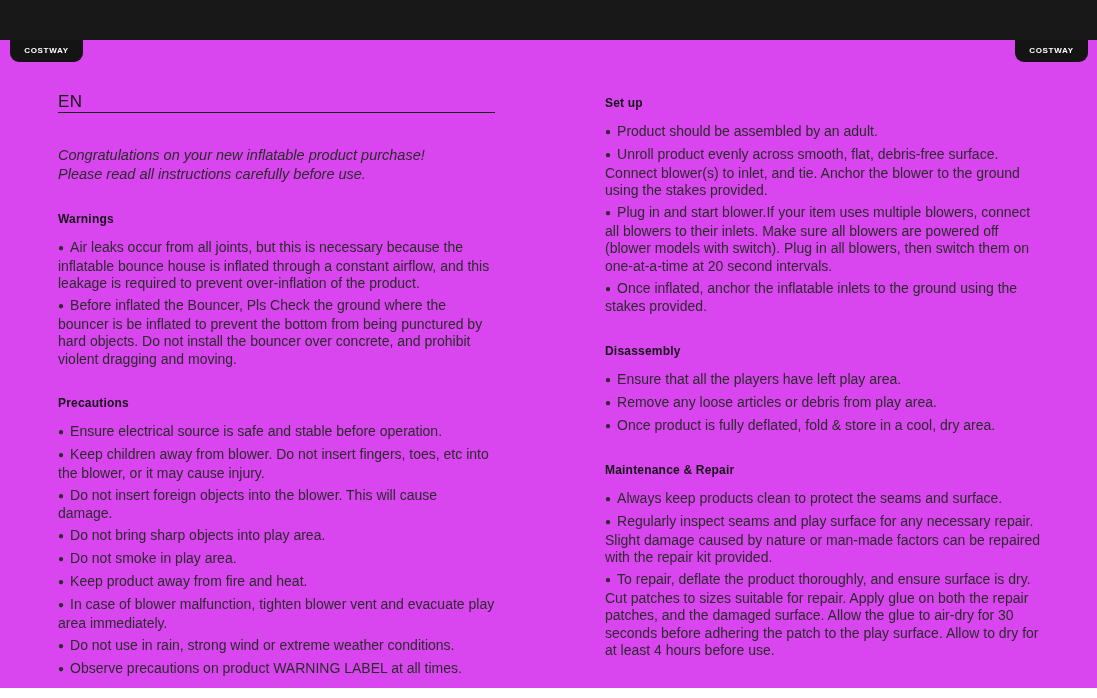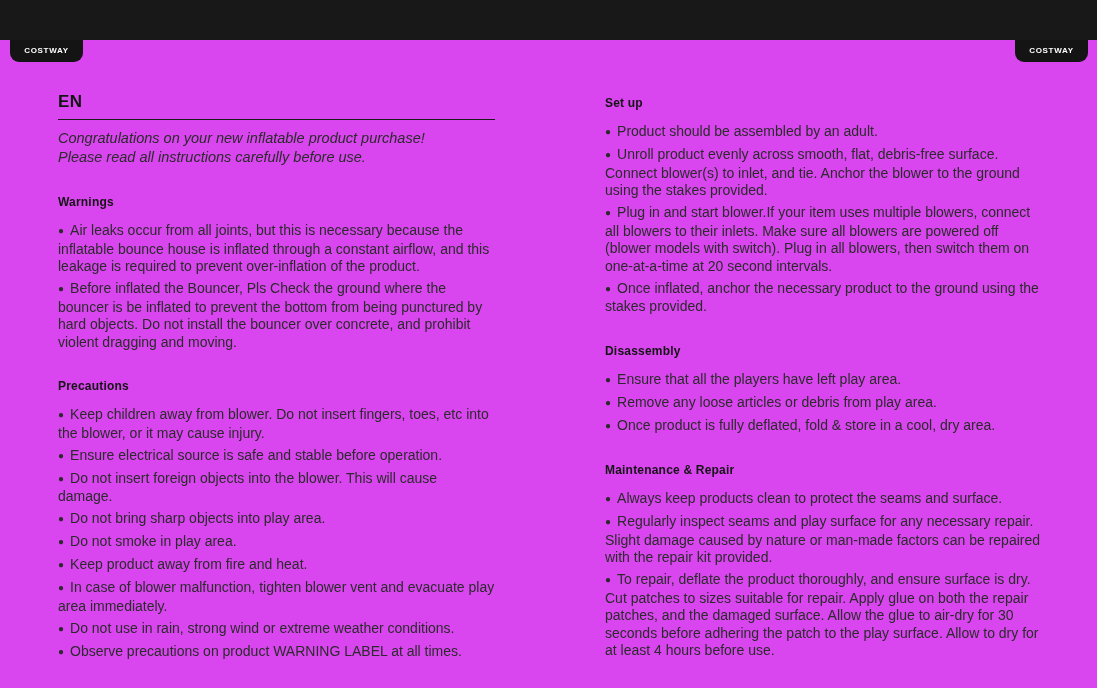--- a/index.html
+++ b/index.html
@@ -50,26 +50,25 @@
     color: #2b2b2b;
     font-size: 14px;
     line-height: 17.5px;
   }
   .col-left  { left: 58px;  }
   .col-right { left: 605px; }
 
   .lang-head {
     font-size: 17px;
     line-height: 20px;
-    font-weight: 700;
+    font-weight: 400;
     color: #141414;
     letter-spacing: 0.5px;
-    padding-bottom: 7px;
     border-bottom: 1.5px solid #1a1a1a;
-    margin: 0 0 9px 0;
+    margin: 0 0 33px 0;
   }
   .intro {
     white-space: pre-line;
     margin: 0;
     font-size: 14.5px;
     line-height: 19px;
     font-style: italic;
   }
   .section-title {
     font-size: 12px;
@@ -122,41 +121,41 @@
       <h2 class="section-title">Warnings</h2>
       <ul class="bullets">
           <li class="bullet">Air leaks occur from all joints, but this is necessary because the inflatable bounce house is inflated through a constant airflow, and this leakage is required to prevent over-inflation of the product.</li>
           <li class="bullet">Before inflated the Bouncer, Pls Check the ground where the bouncer is be inflated to prevent the bottom from being punctured by hard objects. Do not install the bouncer over concrete, and prohibit violent dragging and moving.</li>
         </ul>
     </section>
 
     <section class="section">
       <h2 class="section-title">Precautions</h2>
       <ul class="bullets">
+          <li class="bullet">Ensure electrical source is safe and stable before operation.</li>
           <li class="bullet">Keep children away from blower. Do not insert fingers, toes, etc into the blower, or it may cause injury.</li>
-          <li class="bullet">Ensure electrical source is safe and stable before operation.</li>
           <li class="bullet">Do not insert foreign objects into the blower. This will cause damage.</li>
           <li class="bullet">Do not bring sharp objects into play area.</li>
           <li class="bullet">Do not smoke in play area.</li>
           <li class="bullet">Keep product away from fire and heat.</li>
           <li class="bullet">In case of blower malfunction, tighten blower vent and evacuate play area immediately.</li>
           <li class="bullet">Do not use in rain, strong wind or extreme weather conditions.</li>
           <li class="bullet">Observe precautions on product WARNING LABEL at all times.</li>
         </ul>
     </section>
   </div>
 
   <div class="col col-right">
     <section class="section">
       <h2 class="section-title">Set up</h2>
       <ul class="bullets">
           <li class="bullet">Product should be assembled by an adult.</li>
           <li class="bullet">Unroll product evenly across smooth, flat, debris-free surface. Connect blower(s) to inlet, and tie. Anchor the blower to the ground using the stakes provided.</li>
           <li class="bullet">Plug in and start blower.If your item uses multiple blowers, connect all blowers to their inlets. Make sure all blowers are powered off (blower models with switch). Plug in all blowers, then switch them on one-at-a-time at 20 second intervals.</li>
-          <li class="bullet">Once inflated, anchor the necessary product to the ground using the stakes provided.</li>
+          <li class="bullet">Once inflated, anchor the inflatable inlets to the ground using the stakes provided.</li>
         </ul>
     </section>
 
     <section class="section">
       <h2 class="section-title">Disassembly</h2>
       <ul class="bullets">
           <li class="bullet">Ensure that all the players have left play area.</li>
           <li class="bullet">Remove any loose articles or debris from play area.</li>
           <li class="bullet">Once product is fully deflated, fold &amp; store in a cool, dry area.</li>
         </ul>

